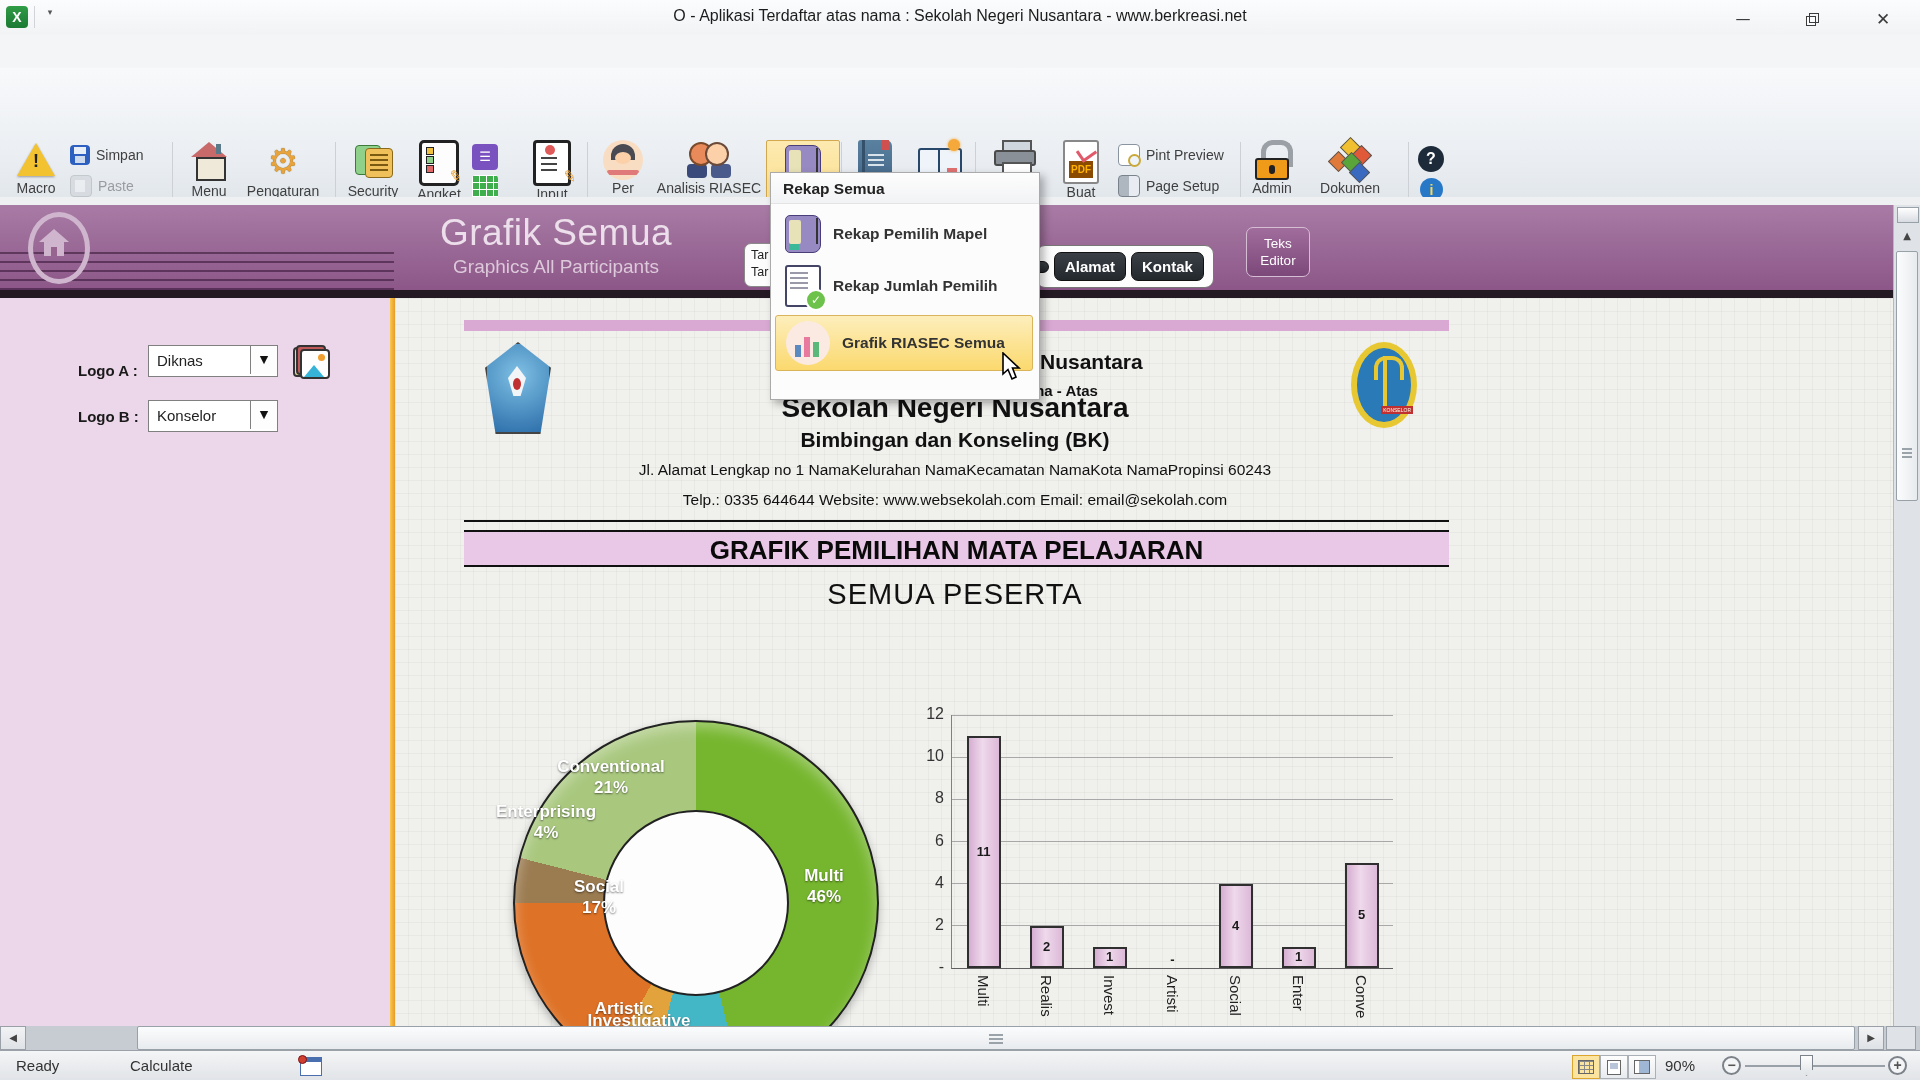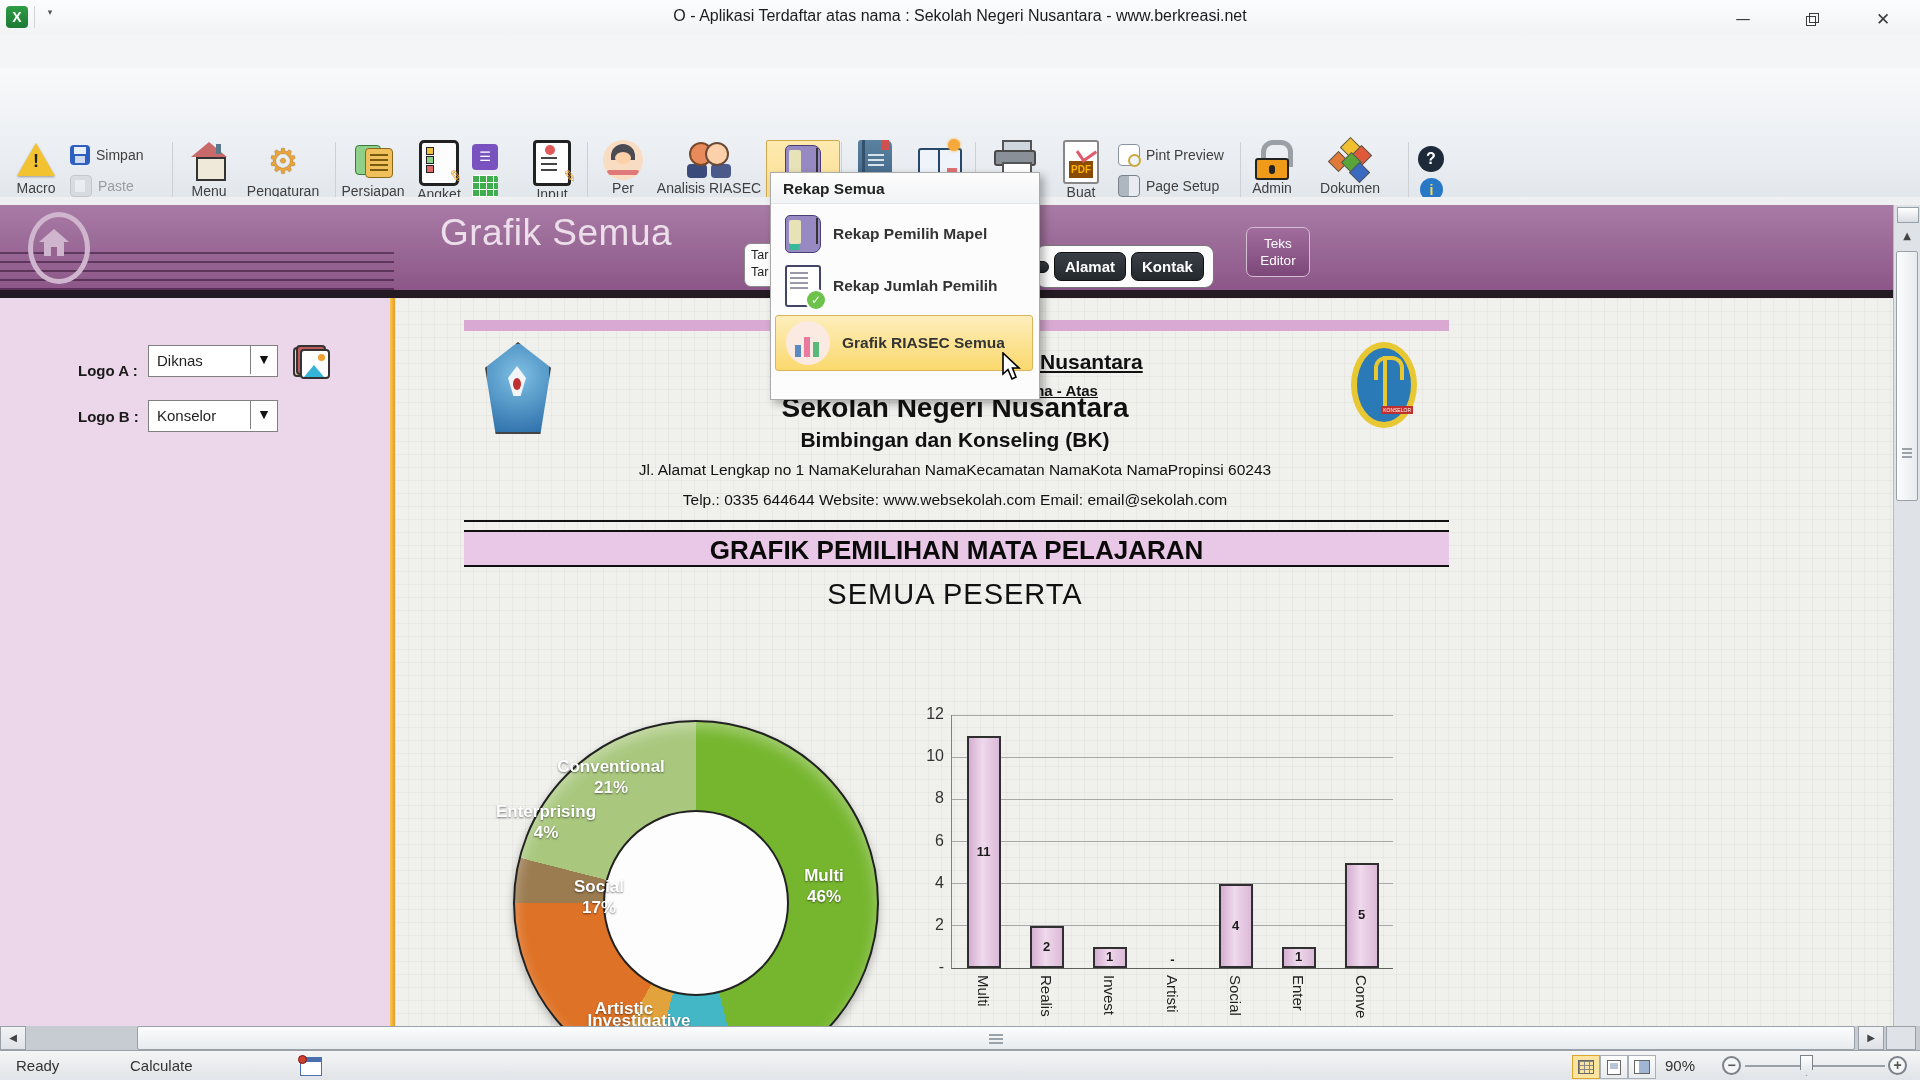--- a/index.html
+++ b/index.html
@@ -160,21 +160,21 @@
   .doc-pinkbar{left:69px;top:22px;width:985px;height:11px;background:#d9a9d4;}
   .shield{left:90px;top:44px;width:62px;height:88px;background:radial-gradient(circle at 50% 35%,#7ec0e4,#2a6ca8);
           clip-path:polygon(50% 0%,100% 28%,84% 100%,16% 100%,0% 28%);border:2px solid #444;}
   .shield::before{content:"";position:absolute;left:21px;top:22px;width:18px;height:30px;background:#f2f5f8;
                   clip-path:polygon(50% 0,100% 40%,70% 100%,30% 100%,0 40%);}
   .shield::after{content:"";position:absolute;left:26px;top:34px;width:8px;height:12px;background:#c03030;border-radius:50% 50% 50% 50%;}
   .oval{left:956px;top:44px;width:66px;height:86px;background:#2a7ab8;border:6px solid #e8c832;border-radius:50%;box-sizing:border-box;}
   .oval::before{content:"";position:absolute;left:26px;top:8px;width:4px;height:56px;background:#e8c832;}
   .oval::after{content:"";position:absolute;left:17px;top:8px;width:22px;height:20px;border:4px solid #e8c832;border-bottom:none;border-radius:12px 12px 0 0;}
   .oval .tag{position:absolute;right:-2px;bottom:8px;background:#c03030;color:#ffe;font-size:5px;padding:1px 2px;}
-  .doc-frag{font-weight:bold;color:#111;text-decoration:underline;}
+  .doc-frag{font-weight:bold;color:#111;}
   .doc-center{left:160px;width:800px;text-align:center;color:#111;}
   .doc-hr{left:69px;top:222px;width:985px;border-top:2px solid #111;}
   .doc-band{left:69px;top:232px;width:985px;height:37px;background:#e9c7e6;border-top:2px solid #111;border-bottom:2px solid #111;
             text-align:center;font-size:26px;line-height:37px;color:#0a0a0a;font-weight:600;box-sizing:border-box;}
 
   
   .donut{left:118px;top:422px;width:366px;height:366px;border-radius:50%;border:2px solid #222;box-sizing:border-box;
          box-shadow:inset 0 6px 14px rgba(255,255,255,.35), 0 4px 8px rgba(0,0,0,.25);}
   .donut::after{content:"";position:absolute;left:88px;top:88px;width:186px;height:186px;border-radius:50%;
                 background:#fdfdfd;border:2px solid #222;box-sizing:border-box;}
@@ -317,21 +317,21 @@
       <span>Pengaturan Dasar</span> <span class="caret">▾</span>
     </div>
 
     <div class="abs rsep" style="left:335px;"></div>
 
     <div class="abs rbtn" style="left:340px;width:66px;">
       <div class="ic-notes">
           <div class="b1"></div>
           <div class="b2"></div>
         </div>
-      <span>Persiapan</span><br>
+      <span>Security</span><br>
       <span class="caret">▾</span>
     </div>
     <div class="abs rbtn" style="left:410px;width:58px;">
       <div class="ic-clip">
         <span class="sq" style="top:4px;background:#f0c040;"></span>
         <span class="sq" style="top:13px;background:#8fd08a;"></span>
         <span class="sq" style="top:22px;background:#e06a6a;"></span>
         <span class="pen glyph">✎</span>
       </div>
       <span>Angket Cetak</span>
@@ -467,20 +467,21 @@
   <div class="abs ribbonfoot"></div>
 
   <div class="abs pband">
     <div class="abs pstripes" style="top:44px;"></div>
     <div class="abs homecirc" style="left:28px;top:7px;">
       <div class="roof"></div>
         <div class="bd"></div>
         <div class="door"></div>
     </div>
     <div class="abs ptitle" style="top:7px;">Grafik Semua</div>
+    <div class="abs psub" style="top:51px;">Graphics All Participants</div>
     <div class="abs tarbox" style="left:744px;top:38px;">
       <span>Tar</span><br>
       <span>Tar</span>
     </div>
     <div class="abs pillbar" style="top:40px;">
       <span class="dkbtn partial"></span>
       <span class="dkbtn">Alamat</span>
       <span class="dkbtn">Kontak</span>
     </div>
     <div class="abs tekseditor" style="top:22px;">Teks Editor</div>

